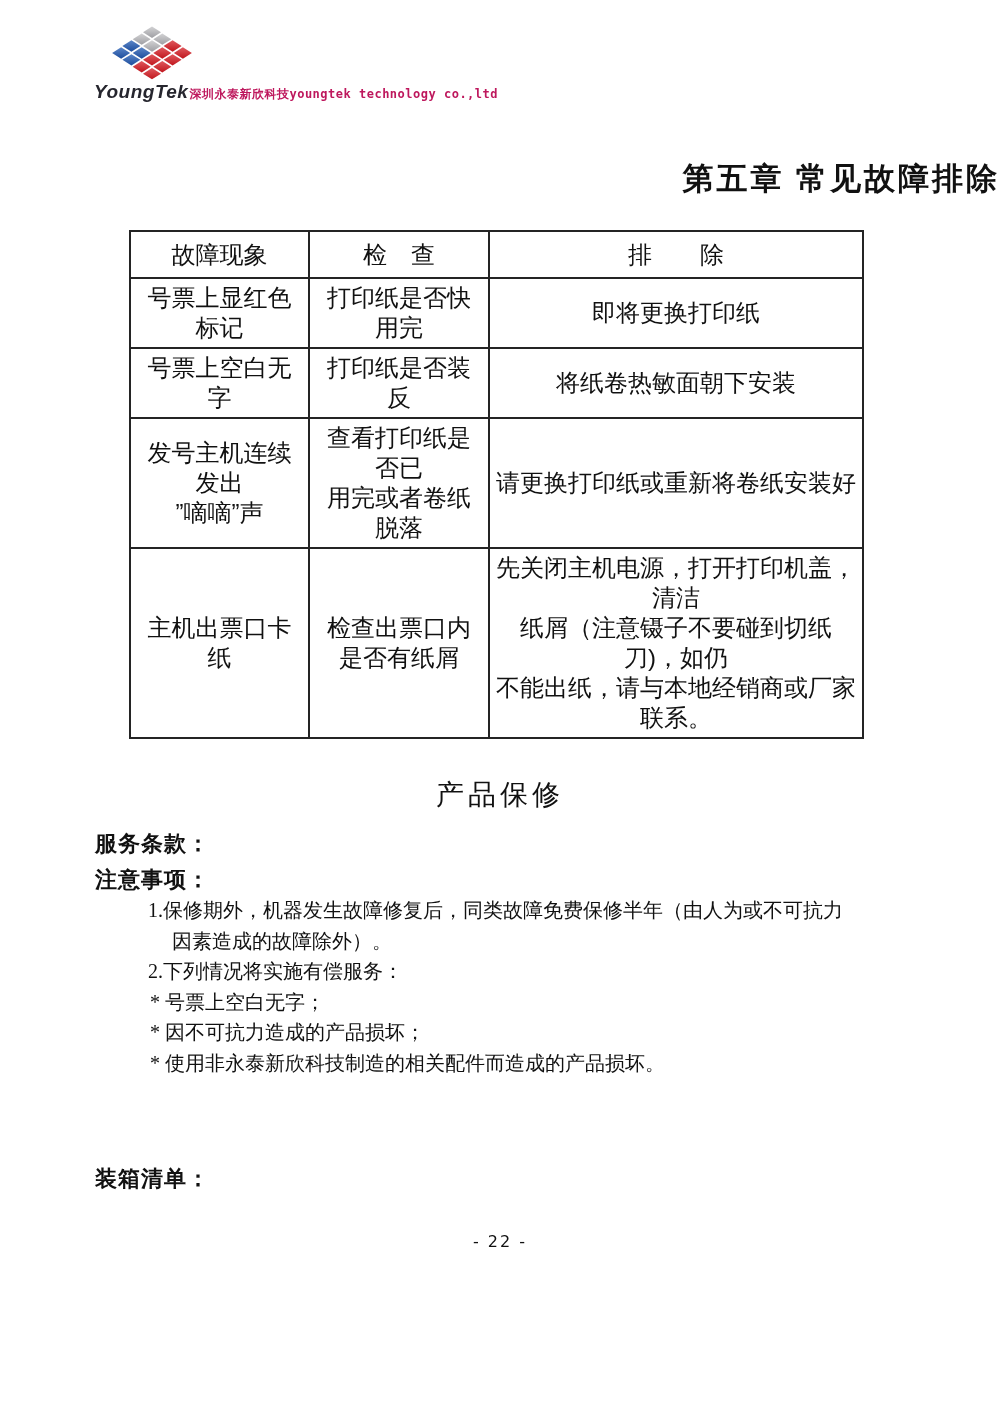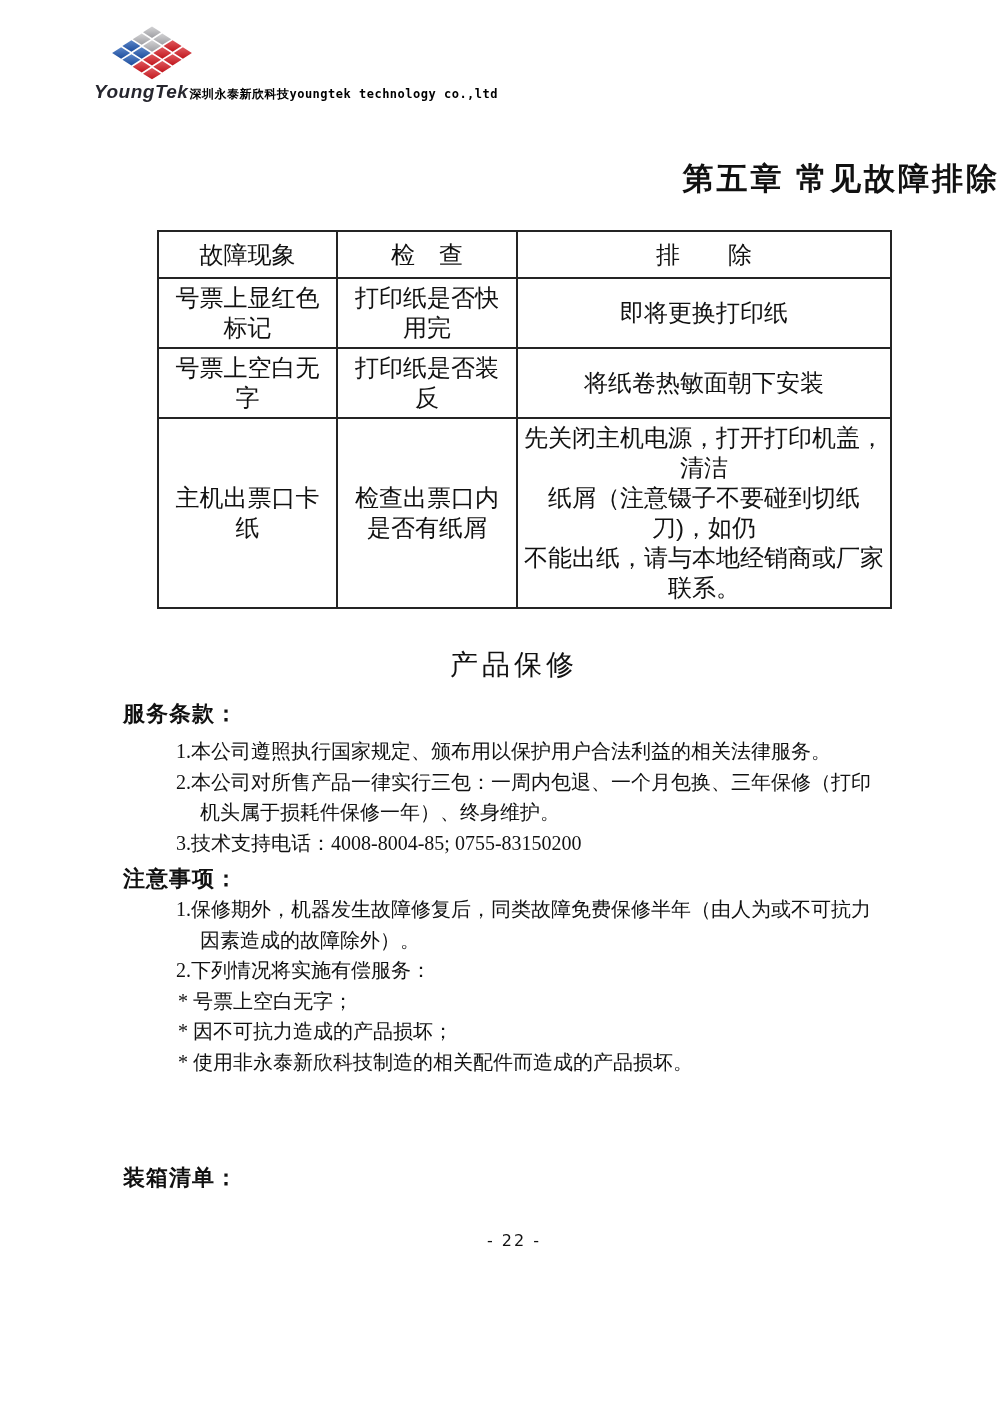--- a/index.html
+++ b/index.html
@@ -1,28 +1,27 @@
 <!DOCTYPE html>
 <html><head>
 <meta charset="utf-8">
 <style>
   html,body{margin:0;padding:0;background:#ffffff;}
   .page{
     position:relative;width:1000px;height:1419px;background:#ffffff;
     color:#111;font-family:"Liberation Sans",sans-serif;overflow:hidden;
     box-sizing:border-box;
-    padding-left:28px;
   }
   
   .logo-block{position:absolute;left:94px;top:24px;}
   .logo-svg{display:block;margin-left:12px;}
   .logo-text-row{display:flex;align-items:baseline;margin-top:0px;white-space:nowrap;}
   .brand{font-style:italic;font-weight:bold;font-size:19px;color:#26262e;letter-spacing:0.5px;}
   .company{font-family:"DejaVu Sans Mono",monospace;font-size:12px;font-weight:bold;
-    letter-spacing:0.5px;color:#000000;margin-left:1px;}
+    letter-spacing:0.5px;color:#be185d;margin-left:1px;}
   
   .chapter-title{margin:0;padding-top:160px;text-align:right;font-size:31px;font-weight:700;
     letter-spacing:3px;line-height:38px;}
   
   .fault-table{border-collapse:collapse;margin:32px 0 0 129px;table-layout:fixed;width:733px;
     font-size:24px;}
   .fault-table col.c1{width:179px;}
   .fault-table col.c2{width:180px;}
   .fault-table col.c3{width:374px;}
   .fault-table th,.fault-table td{border:2px solid #242424;vertical-align:middle;
@@ -117,40 +116,41 @@
       <tr class="r1">
         <td>号票上显红色标记</td>
         <td>打印纸是否快用完</td>
         <td>即将更换打印纸</td>
       </tr>
       <tr class="r2">
         <td>号票上空白无字</td>
         <td>打印纸是否装反</td>
         <td>将纸卷热敏面朝下安装</td>
       </tr>
+      <tr class="r3">
+        <td class="prewrap cell-left">发号主机连续发出
+”嘀嘀”声</td>
+        <td class="prewrap cell-left">查看打印纸是否已
+用完或者卷纸脱落</td>
+        <td>请更换打印纸或重新将卷纸安装好</td>
+      </tr>
       <tr class="r4">
         <td>主机出票口卡纸</td>
         <td class="prewrap">检查出票口内
 是否有纸屑</td>
         <td class="prewrap cell-left solution-long">先关闭主机电源，打开打印机盖，清洁
 纸屑（注意镊子不要碰到切纸刀)，如仍
 不能出纸，请与本地经销商或厂家联系。</td>
       </tr>
     </tbody>
   </table>
 
   <h2 class="warranty-title">产品保修</h2>
 
   <h3 class="section-heading">服务条款：</h3>
-  <div class="list">
-    <div class="list-item">1.本公司遵照执行国家规定、颁布用以保护用户合法利益的相关法律服务。</div>
-    <div class="list-item">2.本公司对所售产品一律实行三包：一周内包退、一个月包换、三年保修（打印
-机头属于损耗件保修一年）、终身维护。</div>
-    <div class="list-item">3.技术支持电话：4008-8004-85; 0755-83150200</div>
-  </div>
 
   <h3 class="section-heading notes-heading">注意事项：</h3>
   <div class="list notes-list">
     <div class="list-item">1.保修期外，机器发生故障修复后，同类故障免费保修半年（由人为或不可抗力
 因素造成的故障除外）。</div>
     <div class="list-item">2.下列情况将实施有偿服务：</div>
     <div class="star-item">* 号票上空白无字；</div>
     <div class="star-item">* 因不可抗力造成的产品损坏；</div>
     <div class="star-item">* 使用非永泰新欣科技制造的相关配件而造成的产品损坏。</div>
   </div>

